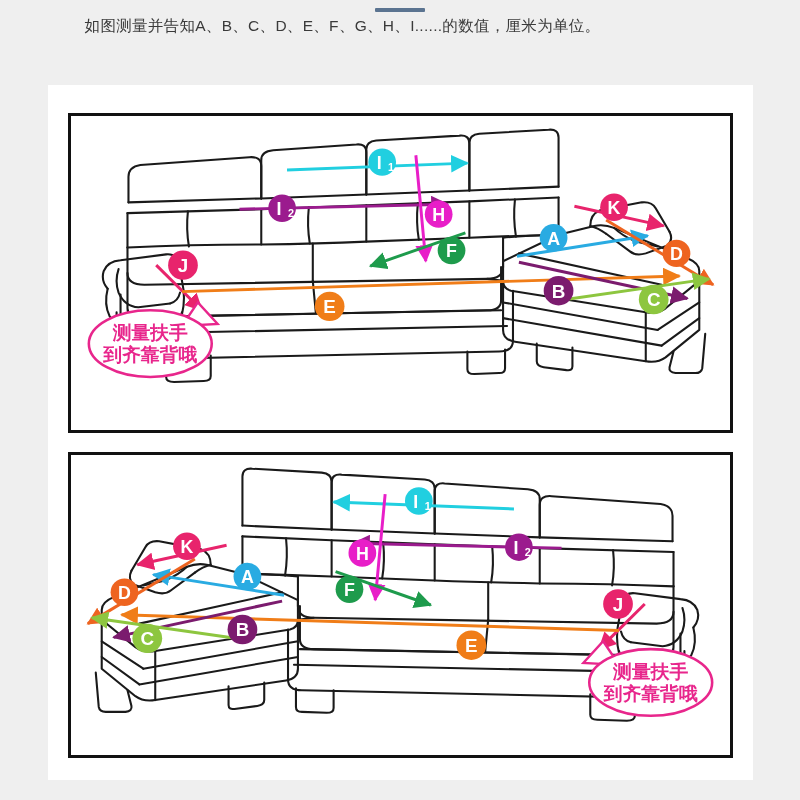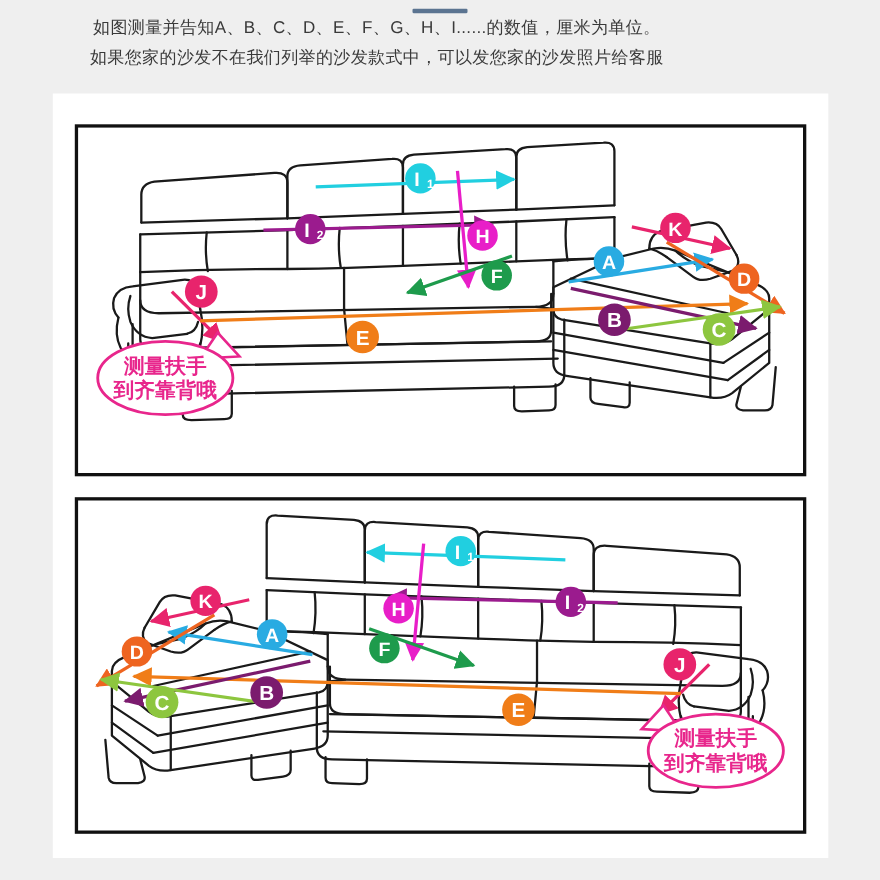--- a/index.html
+++ b/index.html
@@ -48,21 +48,20 @@
 </style>
 </head>
 <body>
 
 <div id="root">
 
   <div class="top-accent"></div>
 
   <div class="header">
     <div class="line">如图测量并告知A、B、C、D、E、F、G、H、I......的数值，厘米为单位。</div>
-    <div class="line">如果您家的沙发不在我们列举的沙发款式中，可以发您家的沙发照片给客服</div>
   </div>
 
   <div class="panel"></div>
 
   <div class="figbox" id="figbox-1">
     <svg class="figsvg" viewBox="0 0 665 320" preserveAspectRatio="none">
       <defs>
         <marker id="ah-cyan" markerWidth="7" markerHeight="7" refX="5.5" refY="3" orient="auto">
           <path d="M0,0 L6,3 L0,6 z" fill="#21cfe0"></path>
           </marker>

